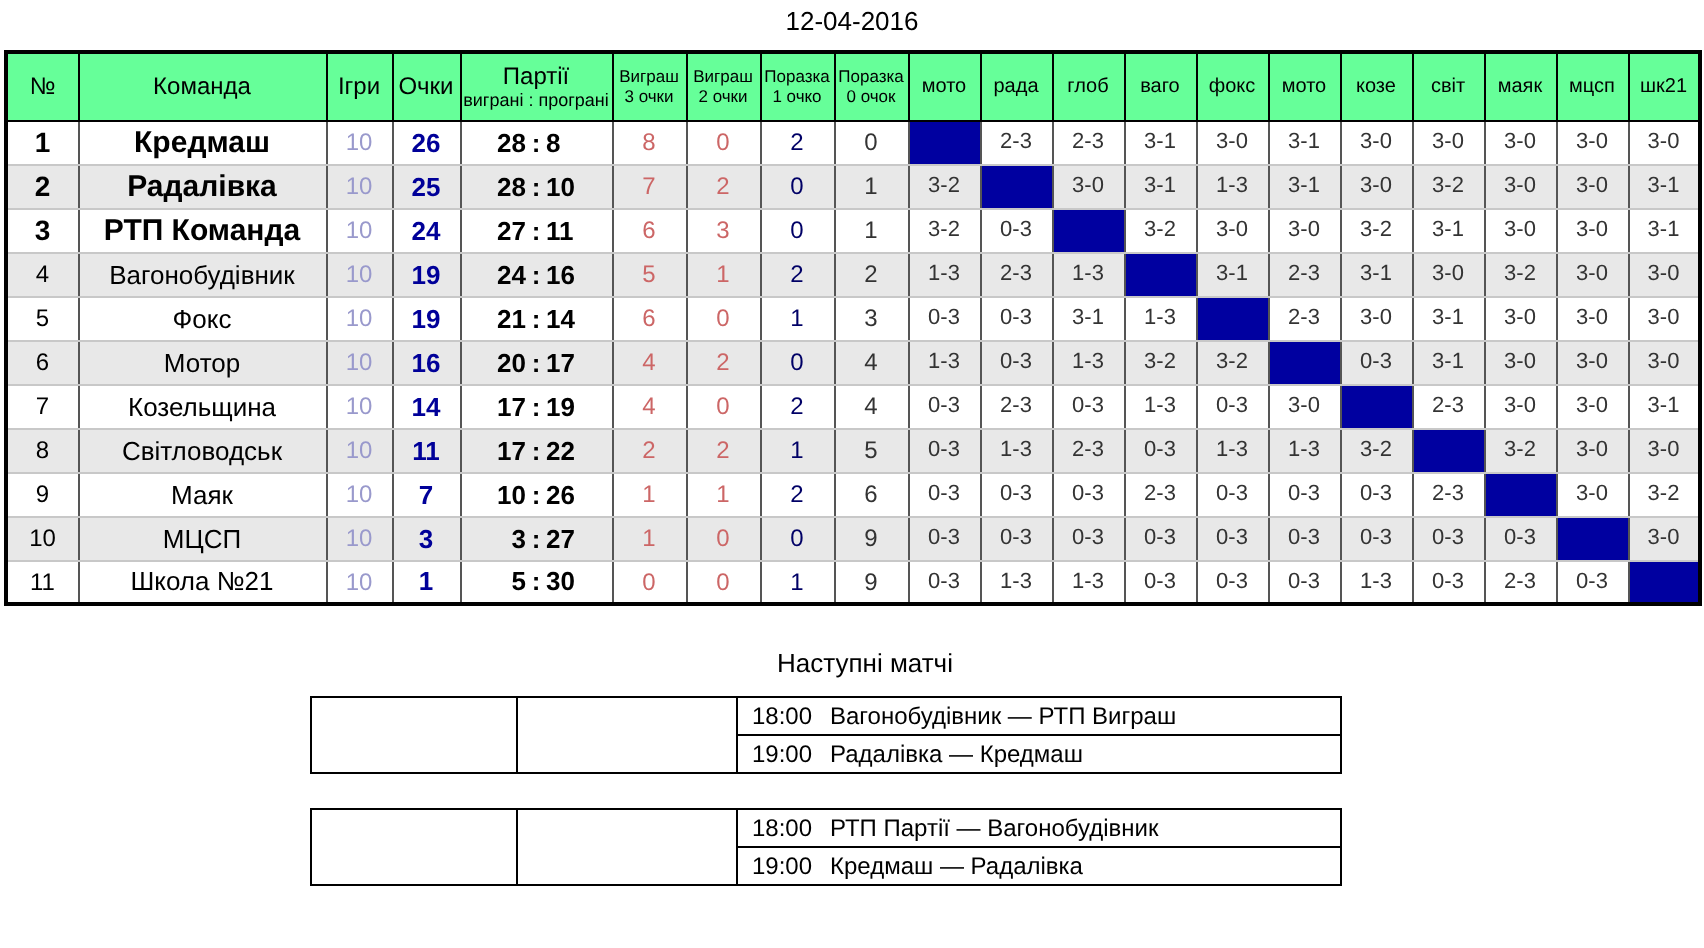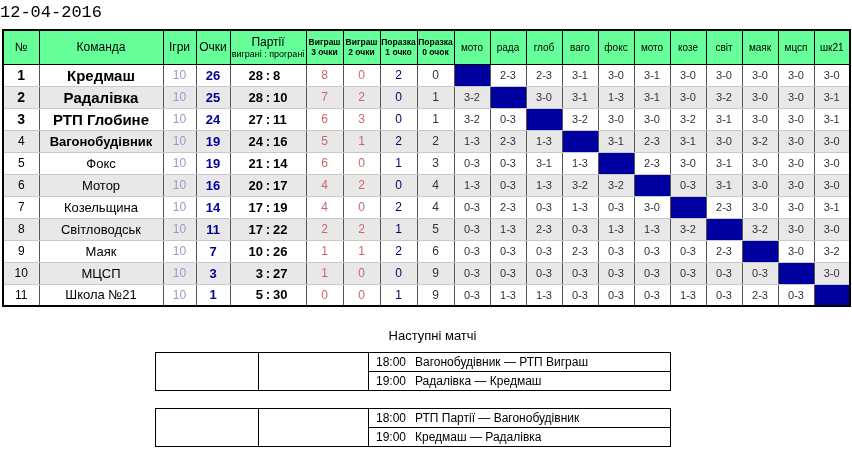--- a/index.html
+++ b/index.html
@@ -3,46 +3,46 @@
 <meta charset="utf-8">
 <style>
   :root{
     --header-bg:#66FF99; --diag:#0000A0; --points:#000099; --games:#9999CC;
     --wins:#CC6666; --loss1:#000066; --loss0:#333333; --stripe:#E8E8E8;
   }
   *{box-sizing:border-box; margin:0; padding:0;}
   body{background:#ffffff; font-family:"Liberation Sans", sans-serif; color:#000;}
   .page{width:852px; height:474px; background:#fff; overflow:hidden; position:relative;}
   .title{ text-align:center; font-size:13px; padding-top:5px; }
-  .subtitle{ font-size:17px; padding-top:3px;font-family:Liberation Mono, monospace; }
+  .subtitle{ text-align:center; font-size:13px; padding-top:3px; }
 
   table.standings{
     border-collapse:collapse; table-layout:fixed; width:848px;
     margin:7px 0 0 2px; border:2px solid #000;
   }
   table.standings th{
     background:var(--header-bg); border:1px solid #000;
     height:34px; text-align:center; vertical-align:middle; font-weight:normal;
     overflow:hidden; padding:0;
   }
   table.standings td{
     border-left:1px solid #555; border-right:1px solid #555;
     border-top:1px solid #c8c8c8; border-bottom:1px solid #c8c8c8;
     height:22px; text-align:center; vertical-align:middle; padding:0; overflow:hidden;
   }
   table.standings tbody tr:nth-child(even){background:var(--stripe);}
   .h1{font-size:12px; line-height:13px;}
   .h2{font-size:9px; line-height:10px;}
-  .sh{font-size:8.5px; line-height:10px;font-weight:bold;}
+  .sh{font-size:8.5px; line-height:10px;}
   th.xh{font-size:10px;}
   td.rank{font-size:12px;}
   td.rank.top{font-weight:bold; font-size:14px;}
   td.team{font-size:13px;}
   td.team.top{font-weight:bold; font-size:15px;}
-  td.team.mid{font-weight:bold; font-size:13px;}
+  td.team.mid{font-weight:normal; font-size:13px;}
   td.games{color:var(--games); font-size:12px;}
   td.points{color:var(--points); font-weight:bold; font-size:13px;}
   td.sets{font-weight:bold; font-size:13px;}
   td.sets .sw{display:inline-block; width:25px; text-align:right;}
   td.sets .sc{display:inline-block; width:10px; text-align:center;}
   td.sets .sl{display:inline-block; width:25px; text-align:left;}
   td.w3{color:var(--wins); font-size:12px;}
   td.l1{color:var(--loss1); font-size:12px;}
   td.l0{color:var(--loss0); font-size:12px;}
   td.cross{color:#333; font-size:11px;}
@@ -177,21 +177,21 @@
           <td class="cross">1-3</td>
           <td class="cross">3-1</td>
           <td class="cross">3-0</td>
           <td class="cross">3-2</td>
           <td class="cross">3-0</td>
           <td class="cross">3-0</td>
           <td class="cross">3-1</td>
         </tr>
         <tr>
           <td class="rank top">3</td>
-          <td class="team top">РТП Глобине</td>
+          <td class="team top">РТП Команда</td>
           <td class="games">10</td>
           <td class="points">24</td>
           <td class="sets"><span class="sw">27</span><span class="sc">:</span><span class="sl">11</span></td>
           <td class="w3">6</td>
           <td class="w3">3</td>
           <td class="l1">0</td>
           <td class="l0">1</td>
           <td class="cross">3-2</td>
           <td class="cross">0-3</td>
           <td class="cross diag"></td>

